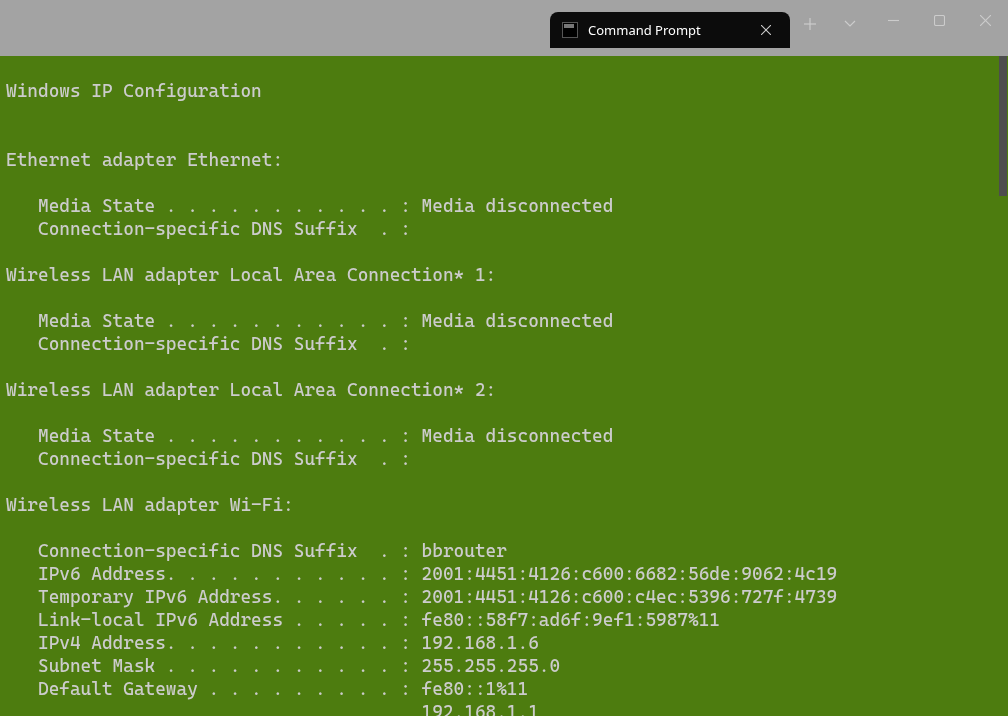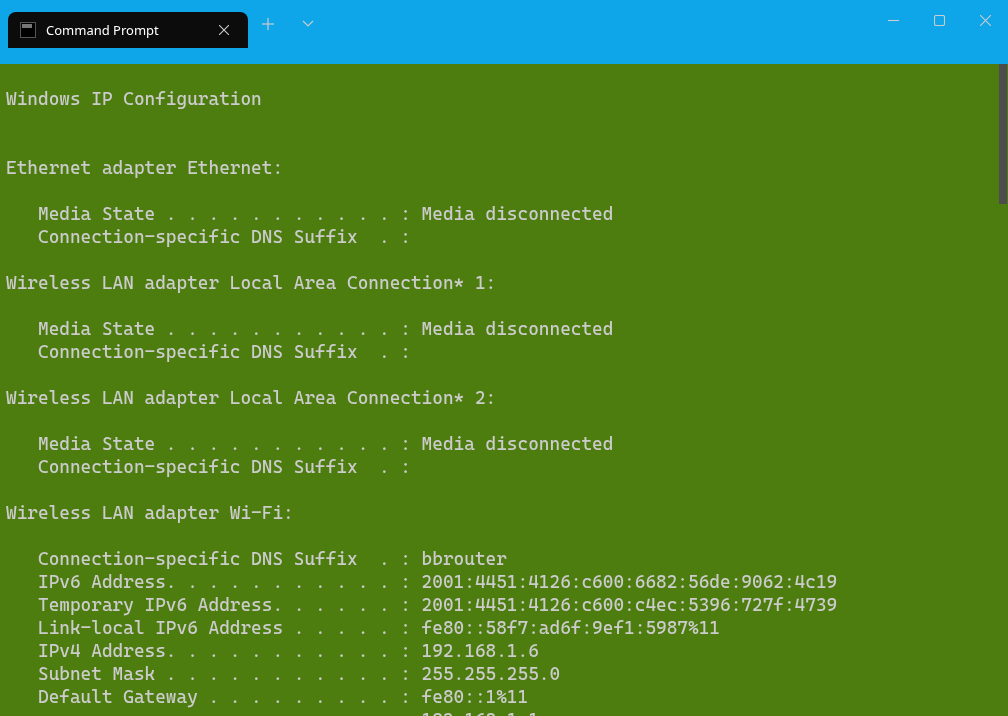--- a/index.html
+++ b/index.html
@@ -7,25 +7,25 @@
     padding: 0;
     width: 1008px;
     height: 716px;
     background: #0c0c0c;
     font-family: "Cascadia Mono", "Consolas", monospace;
     color: #cccccc;
     overflow: hidden;
   }
 
   .titlebar {
-    height: 64px;
-    background: #0ea5e9;
+    height: 56px;
+    background: #a3a3a3;
     display: flex;
     align-items: stretch;
-    justify-content: space-between;
+    justify-content: flex-end;
     user-select: none;
   }
   .tabs-region {
     display: flex;
     align-items: flex-end;
     padding-left: 8px;
     height: 48px;
   }
   .tab {
     display: flex;

